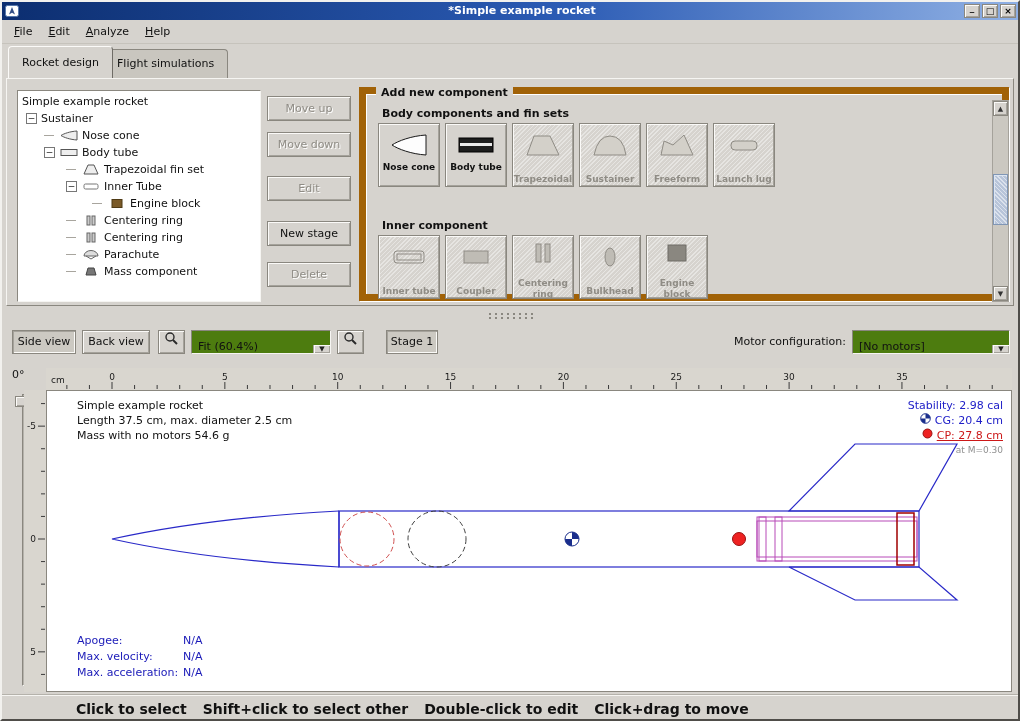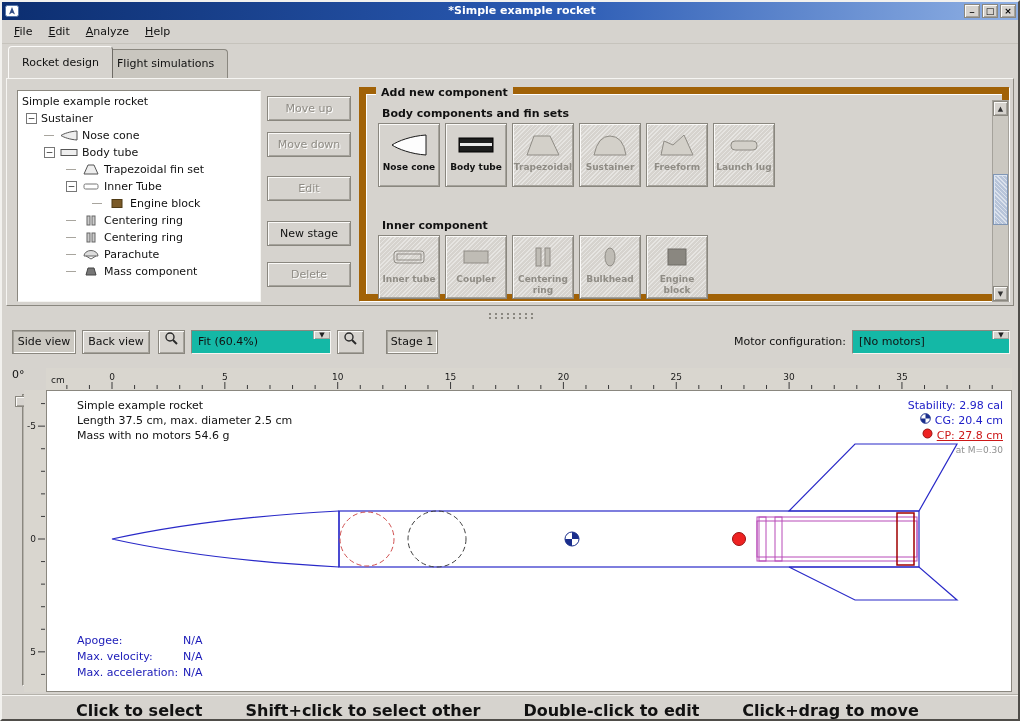--- a/index.html
+++ b/index.html
@@ -57,21 +57,21 @@
               border:7px solid #a16207; box-shadow:inset 1px 1px 0 #fff, 1px 1px 0 #fff; }
   .gtitle { position:absolute; top:-8px; left:10px; background:#d6d3ce; padding:0 5px;
             font-weight:bold; font-size:11px; }
   .section-label { position:absolute; font-size:11px; font-weight:bold; }
   .comp-row { position:absolute; display:flex; gap:5px; }
   .comp-btn { width:62px; height:64px; display:flex; flex-direction:column; align-items:center;
               padding-top:4px; }
   .comp-btn .cicon { height:34px; display:flex; align-items:center; justify-content:center; }
   .comp-btn .clabel { font-size:9px; font-weight:bold; text-align:center; line-height:1.2; padding:0 1px; }
   .comp-btn.disabled { color:#8f8c85;
-    background-image:repeating-linear-gradient(135deg, rgba(255,255,255,.4) 0 1px, rgba(0,0,0,0) 1px 3px); }
+    background-image:repeating-linear-gradient(135deg, rgba(255,255,255,.4) 0 1px, rgba(0,0,0,0) 1px 3px);gap:12px; }
   .comp-btn.selected { outline:2px solid #48618c; outline-offset:-3px; }
 
   .vscroll { position:absolute; left:626px; top:6px; width:17px; height:202px;
              background:#cbc8c1; border:1px solid #a5a29b; }
   .sb-btn { position:absolute; left:0; width:15px; height:15px; font-size:7px; text-align:center;
             line-height:14px; color:#333; }
   .sb-btn.up { top:0; }  .sb-btn.down { bottom:0; }
   .sb-track { position:absolute; left:0; top:15px; bottom:15px; width:15px; }
   .sb-thumb { position:absolute; left:0; width:15px; top:34%; height:30%;
               background:#b7c4d9; border:1px solid #8096b5;
@@ -81,22 +81,22 @@
   
   .splitter { position:absolute; left:4px; top:305px; width:1008px; height:18px;
               display:flex; align-items:center; justify-content:center; }
   .splitter-dots { width:46px; height:8px;
                    background:radial-gradient(#8a8780 1px, rgba(0,0,0,0) 1.2px); background-size:6px 4px; }
 
   
   .view-toolbar { position:absolute; left:4px; top:324px; width:1008px; height:32px; }
   .tbtn { position:absolute; top:4px; height:24px; line-height:22px; text-align:center; font-size:11px; }
   .tool { display:flex; align-items:center; justify-content:center; }
-  .combo { position:absolute; top:4px; height:24px; background:#14b8a6;
-           border:1px solid; border-color:#8a877f #f6f5f2 #f6f5f2 #8a877f; display:flex; align-items:flex-start; }
+  .combo { position:absolute; top:4px; height:24px; background:#4d7c0f;
+           border:1px solid; border-color:#8a877f #f6f5f2 #f6f5f2 #8a877f; display:flex; align-items:flex-end; }
   .combo .ctext { flex:1; padding:4px 6px 0; font-size:11px; white-space:nowrap; overflow:hidden; }
   .combo .carrow { width:17px; display:flex; align-items:center; justify-content:center;
                    font-size:7px; color:#222; background:#d6d3ce; border-left:1px solid #a5a29b;
                    box-shadow:inset 1px 1px 0 #fbfaf8, inset -1px -1px 0 #a5a29b; }
   .motor-label { position:absolute; top:9px; left:700px; width:140px; text-align:right; }
 
   
   .view-panel { position:absolute; left:0; top:358px; width:1016px; height:334px; background:#d6d3ce; }
   .rot-label { position:absolute; left:10px; top:8px; }
   .rot-slider { position:absolute; left:12px; top:32px; width:18px; height:296px; }
@@ -115,21 +115,21 @@
   .txt-blue { color:#2020c8; }
   .txt-red { color:#cc1818;text-decoration:underline; }
   .mach { color:#909090; font-size:9px; }
   .cflight { position:absolute; left:30px; bottom:10px; line-height:16px; color:#1a1ab8; }
   .frow { display:flex; }
   .flabel { width:106px; }
 
   
   .status-bar { position:absolute; left:0; top:692px; width:1016px; height:25px;
                 border-top:1px solid #b5b2ab; box-shadow:inset 0 1px 0 #f6f5f2;
-                display:flex; gap:43px; padding:6px 0 0 74px; font-size:16px; font-weight:bold; }
+                display:flex; gap:16px; padding:6px 0 0 74px; font-size:14px; font-weight:bold; }
 </style>
 </head>
 <body>
 
 <div class="window">
 
   <div class="titlebar">
     <span class="app-icon">
       <svg width="14" height="12">
           <rect x="0.5" y="0.5" width="13" height="11" rx="2" fill="#fff" stroke="#5577aa"></rect>

